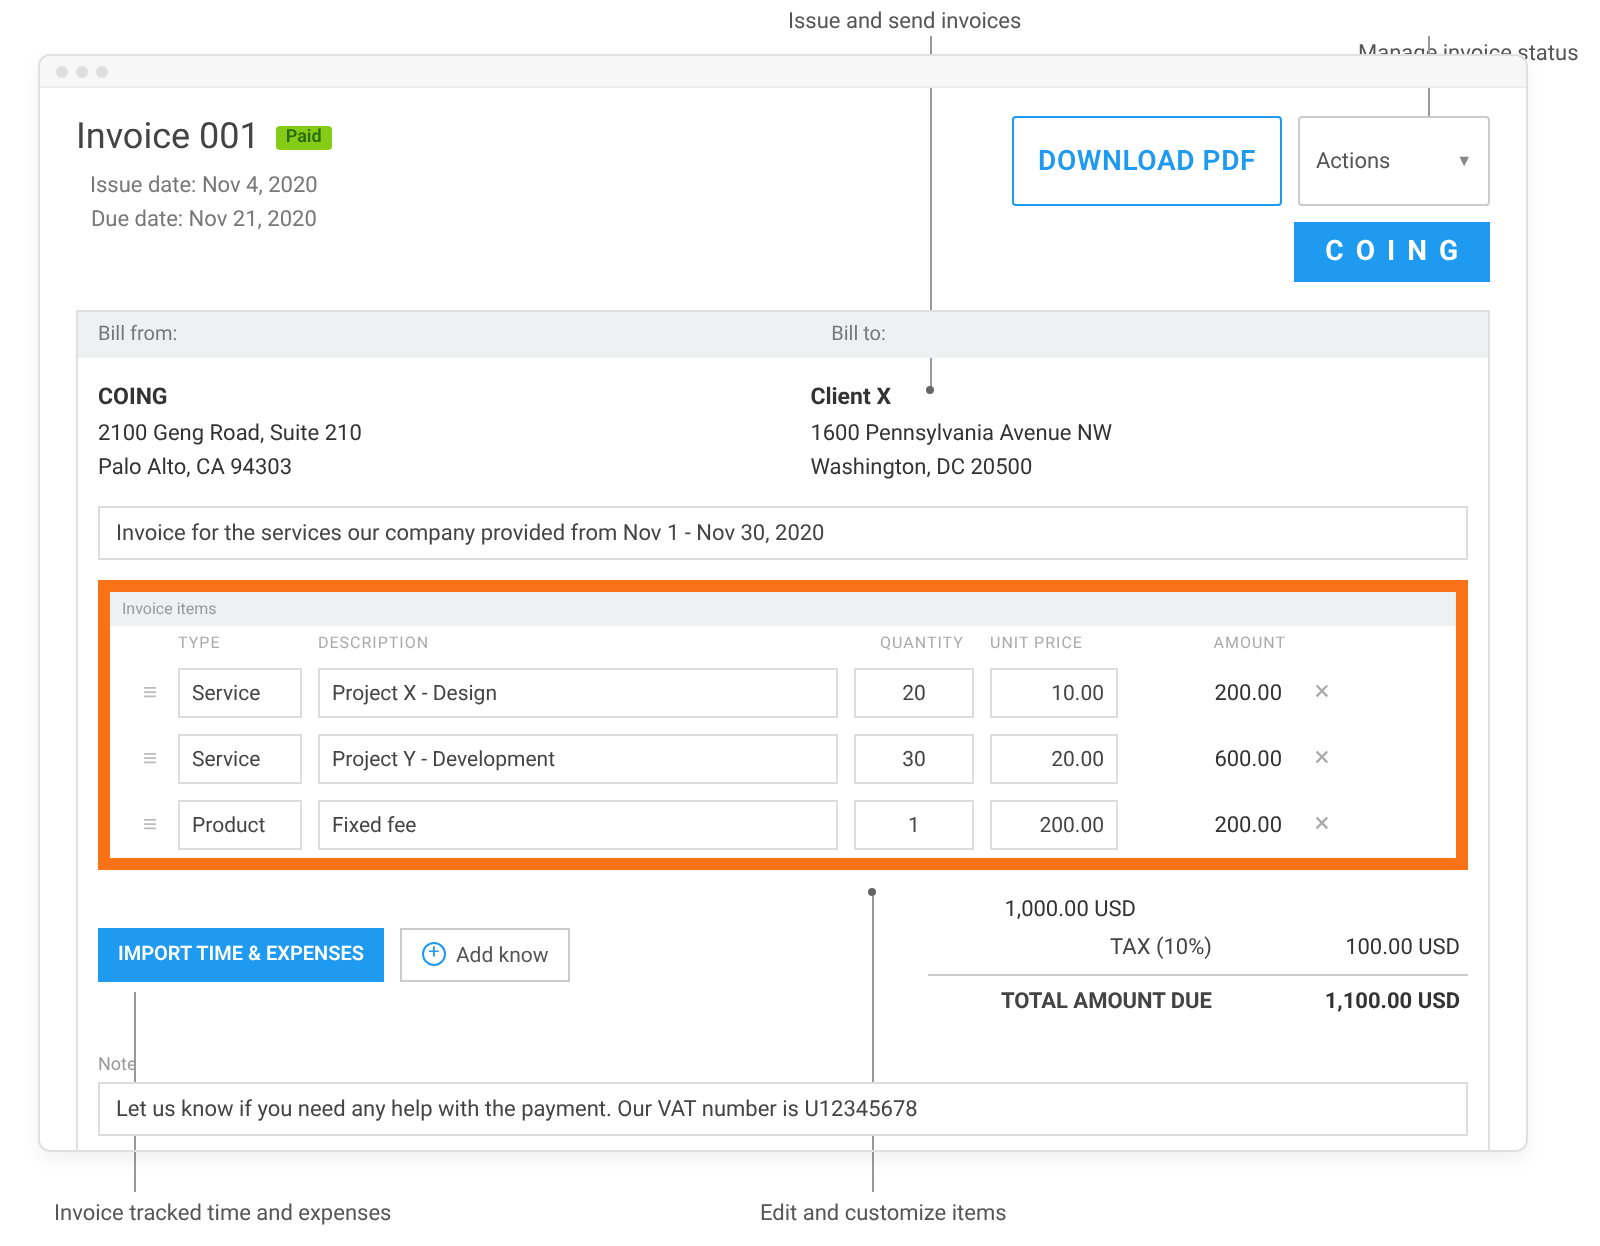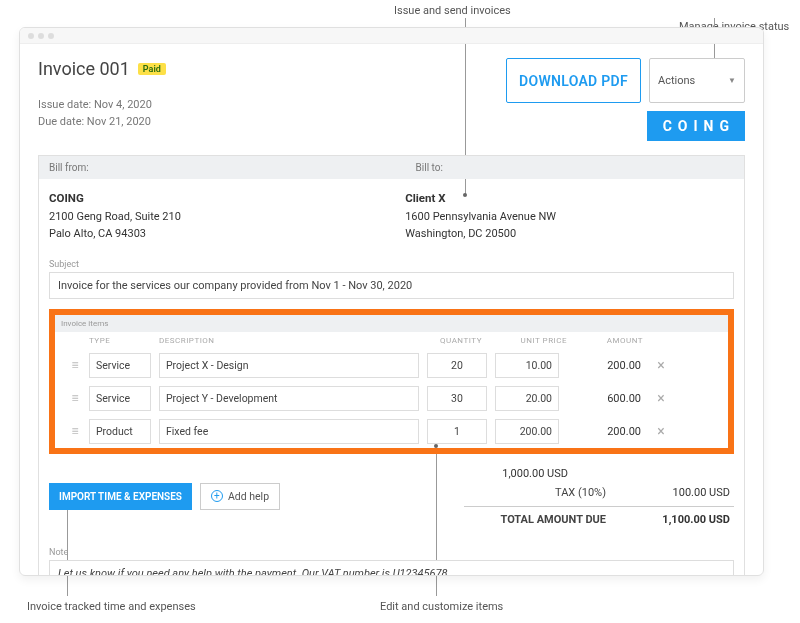--- a/index.html
+++ b/index.html
@@ -11,24 +11,24 @@
 
   
   .window { position: absolute; top: 27px; left: 19px; width: 745px; height: 549px; border: 1px solid #e0e0e0; border-radius: 6px; box-shadow: 0 4px 10px rgba(0,0,0,0.06); overflow: hidden; }
   .titlebar { height: 16px; background: #f7f7f7; border-bottom: 1px solid #eee; display: flex; align-items: center; padding: 0 8px; gap: 4px; }
   .tl-dot { width: 6px; height: 6px; border-radius: 50%; background: #ddd; }
 
   .content { padding: 14px 18px 18px 18px; }
 
   
   .hdr { display: flex; justify-content: space-between; align-items: flex-start; }
-  .hdr-left { display: flex; flex-direction: column; gap: 14px; }
+  .hdr-left { display: flex; flex-direction: column; gap: 2px; text-align: center; }
   .title-row { display: flex; align-items: center; gap: 8px; }
   .inv-title { font-size: 18px; font-weight: 400; color: #444; }
-  .paid { background: #fde047; color: #2a6b0f; font-size: 9px; font-weight: 600; padding: 1px 5px; border-radius: 2px; }
+  .paid { background: #84cc16; color: #2a6b0f; font-size: 9px; font-weight: 600; padding: 1px 5px; border-radius: 2px; }
   .dates { font-size: 11px; color: #777; margin-top: 4px; line-height: 1.5; }
   .hdr-right { display: flex; flex-direction: column; align-items: flex-end; gap: 8px; }
   .hdr-actions { display: flex; gap: 8px; }
   .btn-outline { border: 1px solid #1e9bf0; color: #1e9bf0; background: #fff; font-size: 14px; font-weight: 600; padding: 5px 12px; border-radius: 2px; letter-spacing: 0.3px; }
   .select { border: 1px solid #ccc; background: #fff; font-size: 11px; padding: 15px 8px; border-radius: 2px; width: 96px; display: flex; justify-content: space-between; align-items: center; color: #555; }
   .chev { font-size: 8px; color: #888; }
   .logo { background: #1e9bf0; color: #fff; font-size: 14px; font-weight: 700; letter-spacing: 6px; padding: 7px 10px 7px 16px; }
 
   
   .panel { border: 1px solid #e0e0e0; margin-top: 14px; }
@@ -46,21 +46,21 @@
   .field { border: 1px solid #ddd; background: #fff; padding: 6px 8px; margin: 0 10px 10px 10px; font-size: 11px; color: #444; }
 
   
   .items { border: 6px solid #f97316; margin: 0 10px; }
   .items-hdr { background: #eef0f2; font-size: 8px; color: #999; padding: 4px 6px; }
   .items-cols { display: flex; font-size: 8px; color: #aaa; letter-spacing: 0.5px; padding: 4px 6px; }
   .c-handle { width: 28px; }
   .c-type { width: 70px; }
   .c-desc { width: 268px; }
   .c-qty  { width: 68px; text-align: center; }
-  .c-price{ width: 72px; text-align: right; }
+  .c-price{ width: 72px; text-align: left; }
   .c-amt  { width: 80px; text-align: right; padding-right: 4px;}
   .c-del  { width: 28px; }
 
   .item-row { display: flex; align-items: center; padding: 4px 6px; gap: 0; }
   .handle { width: 28px; color: #bbb; font-size: 12px; display:flex; justify-content:center; }
   .cell-inp { border: 1px solid #ddd; background: #fff; font-size: 10.5px; padding: 5px 6px; margin-right: 8px; color:#444; }
   .ci-type { width: 62px; }
   .ci-desc { width: 260px; }
   .ci-qty  { width: 60px; text-align: center; }
   .ci-price{ width: 64px; text-align: right; }
@@ -144,21 +144,20 @@
           <span>2100 Geng Road, Suite 210</span><br>
           <span>Palo Alto, CA 94303</span>
         </div>
         <div class="bt">
           <strong>Client X</strong><br>
           <span>1600 Pennsylvania Avenue NW</span><br>
           <span>Washington, DC 20500</span>
         </div>
       </div>
 
-      <div class="subj-label">Subject</div>
       <div class="field">Invoice for the services our company provided from Nov 1 - Nov 30, 2020</div>
 
       <div class="items">
         <div class="items-hdr">Invoice items</div>
         <div class="items-cols">
           <div class="c-handle"></div>
           <div class="c-type">TYPE</div>
           <div class="c-desc">DESCRIPTION</div>
           <div class="c-qty">QUANTITY</div>
           <div class="c-price">UNIT PRICE</div>
@@ -193,35 +192,35 @@
           <div class="amt">200.00</div>
           <div class="del">×</div>
         </div>
       </div>
 
       <div class="below">
         <div class="btns">
           <button class="btn-primary">IMPORT TIME &amp; EXPENSES</button>
           <button class="btn-add">
             <span class="plus">+</span>
-            <span>Add help</span>
+            <span>Add know</span>
           </button>
         </div>
         <div class="totals">
           <div class="totals-row">
             <div class="tl-val">1,000.00 USD</div>
           </div>
           <div class="totals-row">
             <div class="tl-label">TAX  (10%)</div>
             <div class="tl-val">100.00 USD</div>
           </div>
           <div class="totals-row bold">
             <div class="tl-label">TOTAL AMOUNT DUE</div>
             <div class="tl-val">1,100.00 USD</div>
           </div>
         </div>
       </div>
 
       <div class="note-label">Note</div>
-      <div class="field" style="margin-bottom:12px;font-style:italic;">Let us know if you need any help with the payment. Our VAT number is U12345678</div>
+      <div class="field" style="margin-bottom:12px;">Let us know if you need any help with the payment. Our VAT number is U12345678</div>
     </div>
   </div>
 </div>
 
 </body></html>

